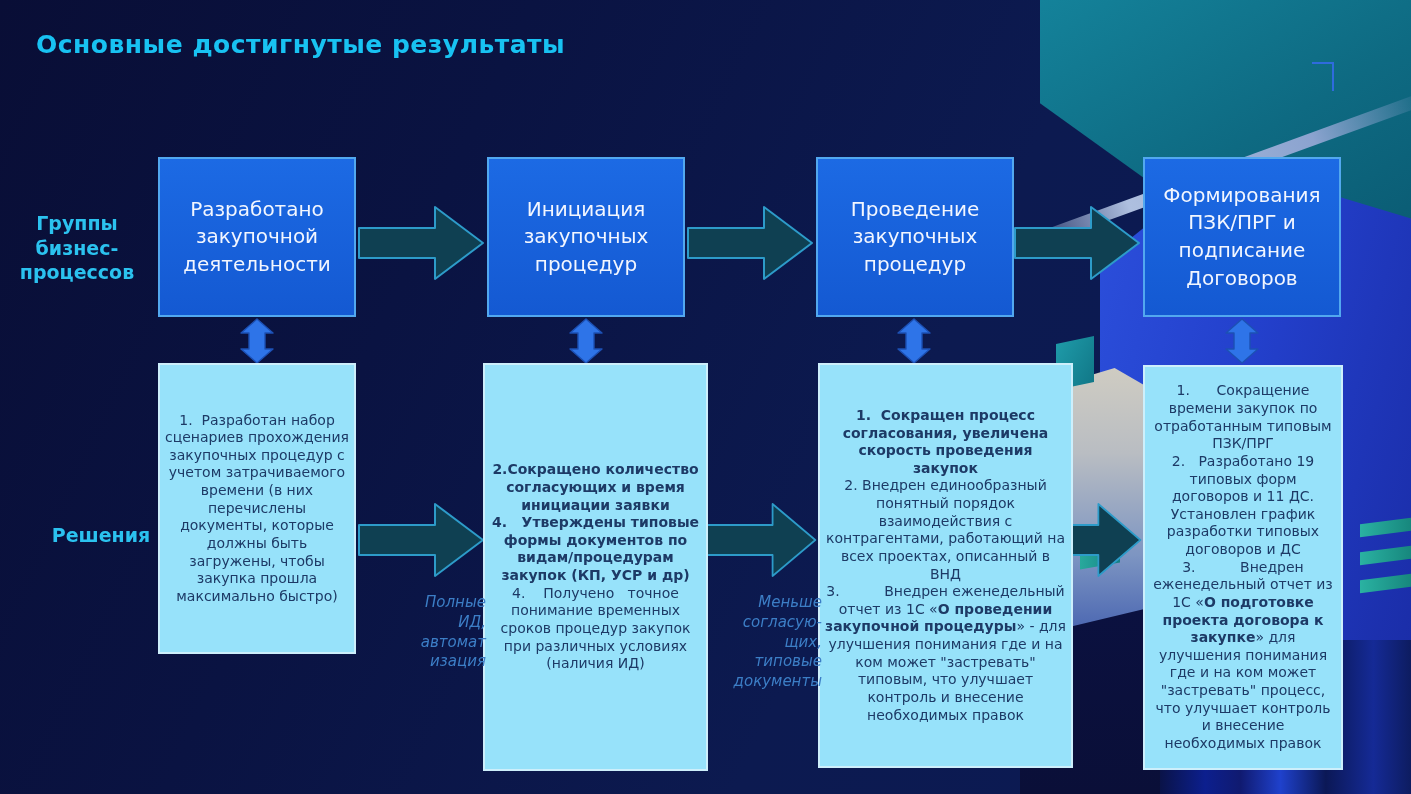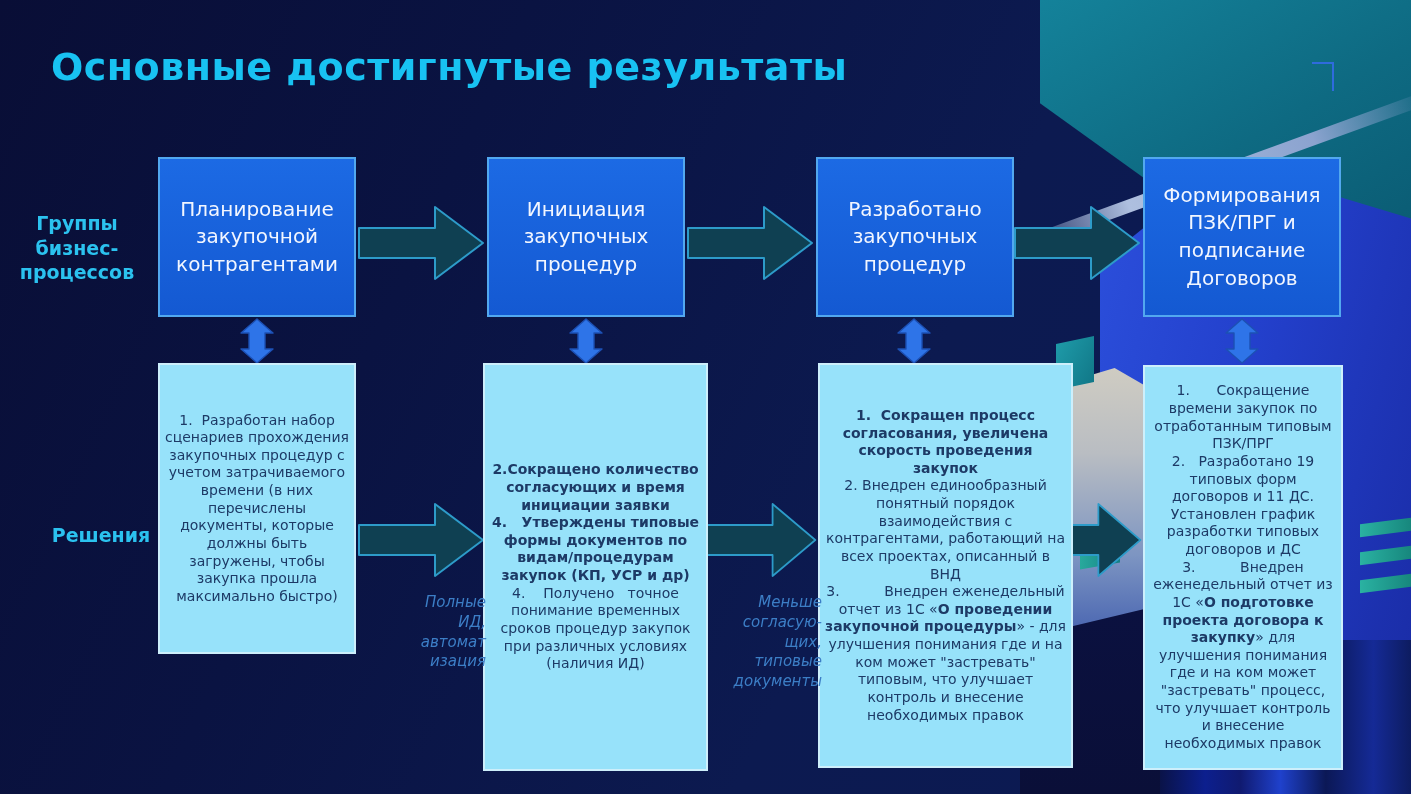--- a/index.html
+++ b/index.html
@@ -29,22 +29,22 @@
   .tealbar{background:linear-gradient(90deg,#2ab2a2,#17877d);transform:skewY(-7deg);}
   .tb1{left:1360px;top:521px;width:51px;height:13px;}
   .tb2{left:1360px;top:549px;width:51px;height:13px;}
   .tb3{left:1360px;top:577px;width:51px;height:13px;}
   .ta1{left:1056px;top:340px;width:38px;height:46px;background:linear-gradient(120deg,#1e9aa8,#117888);transform:skewY(-12deg);}
   .ta2{left:1080px;top:552px;width:40px;height:14px;background:linear-gradient(90deg,#28a99c,#147f86);transform:skewY(-10deg);}
   .ta3{left:1034px;top:660px;width:26px;height:44px;background:linear-gradient(180deg,#169098,#0e6f80);}
   .corner-bracket{position:absolute;left:1312px;top:62px;width:20px;height:27px;
     border-top:2px solid #2f6bdd;border-right:2px solid #2f6bdd;z-index:3;}
   
-  .title{position:absolute;left:36px;top:30px;margin:15px;z-index:10;
-    font-size:38px;font-weight:bold;color:#18c2f2;letter-spacing:.5px;}
+  .title{position:absolute;left:36px;top:30px;margin:0;z-index:10;
+    font-size:25px;font-weight:bold;color:#18c2f2;letter-spacing:.5px;}
   .side-label{position:absolute;left:0;width:154px;z-index:10;text-align:center;
     font-size:19px;font-weight:bold;color:#2bc2ef;line-height:1.3;white-space:pre-line;}
   .side-label.processes{top:211px;}
   .side-label.solutions{top:523px;padding-left:24px;}
   .pbox{position:absolute;top:157px;width:198px;height:160px;z-index:10;box-sizing:border-box;
     background:linear-gradient(180deg,#1c6ae4,#1459d2);border:2px solid #52a8ef;
     display:flex;align-items:center;justify-content:center;text-align:center;
     color:#f2f6ff;font-size:20px;line-height:1.38;padding:6px 10px;}
   .sbox{position:absolute;z-index:10;box-sizing:border-box;
     background:#97e2fa;border:2px solid #cdeffb;
@@ -79,27 +79,27 @@
   </div>
   <div class="corner-bracket"></div>
 
   <h1 class="title">Основные достигнутые результаты</h1>
   <div class="side-label processes">Группы
 бизнес-
 процессов</div>
   <div class="side-label solutions">Решения</div>
 
   <div class="pbox" style="left:158px">
-    <span>Планирование закупочной контрагентами</span>
+    <span>Разработано закупочной деятельности</span>
   </div>
   <div class="pbox" style="left:487px">
     <span>Инициация закупочных процедур</span>
   </div>
   <div class="pbox" style="left:816px">
-    <span>Разработано закупочных процедур</span>
+    <span>Проведение закупочных процедур</span>
   </div>
   <div class="pbox" style="left:1143px">
     <span>Формирования ПЗК/ПРГ и подписание Договоров</span>
   </div>
 
   <svg class="flow-arrow" style="left:358px;top:204px" width="128" height="78" viewBox="0 0 128 78">
       <polygon points="1,24 77,24 77,3 125,39 77,75 77,54 1,54"></polygon>
     </svg>
   <svg class="flow-arrow" style="left:687px;top:204px" width="128" height="78" viewBox="0 0 128 78">
       <polygon points="1,24 77,24 77,3 125,39 77,75 77,54 1,54"></polygon>
@@ -130,21 +130,21 @@
 </span><span>4.    Получено   точное понимание временных сроков процедур закупок при различных условиях (наличия ИД)</span></div>
   </div>
   <div class="sbox" style="left:818px;top:363px;width:255px;height:405px">
     <div class="txt"><span class="b">1.  Сокращен процесс согласования, увеличена скорость проведения закупок
 </span><span>2. Внедрен единообразный понятный порядок взаимодействия с контрагентами, работающий на всех проектах, описанный в ВНД
 3.          Внедрен еженедельный отчет из 1С «</span><span class="b">О проведении закупочной процедуры</span><span>» - для улучшения понимания где и на ком может "застревать" типовым, что улучшает контроль и внесение необходимых правок</span></div>
   </div>
   <div class="sbox" style="left:1143px;top:365px;width:200px;height:405px">
     <div class="txt"><span>1.      Сокращение времени закупок по отработанным типовым ПЗК/ПРГ
 2.   Разработано 19 типовых форм договоров и 11 ДС. Установлен график разработки типовых договоров и ДС
-3.          Внедрен еженедельный отчет из 1С «</span><span class="b">О подготовке проекта договора к закупку</span><span>» для улучшения понимания где и на ком может "застревать" процесс, что улучшает контроль и внесение необходимых правок</span></div>
+3.          Внедрен еженедельный отчет из 1С «</span><span class="b">О подготовке проекта договора к закупке</span><span>» для улучшения понимания где и на ком может "застревать" процесс, что улучшает контроль и внесение необходимых правок</span></div>
   </div>
 
   <svg class="flow-arrow" style="left:358px;top:501px" width="128" height="78" viewBox="0 0 128 78" preserveAspectRatio="none">
       <polygon points="1,24 77,24 77,3 125,39 77,75 77,54 1,54"></polygon>
     </svg>
   <svg class="flow-arrow" style="left:704px;top:501px" width="114" height="78" viewBox="0 0 128 78" preserveAspectRatio="none">
       <polygon points="1,24 77,24 77,3 125,39 77,75 77,54 1,54"></polygon>
     </svg>
   <svg class="flow-arrow" style="left:1031px;top:501px" width="112" height="78" viewBox="0 0 128 78" preserveAspectRatio="none">
       <polygon points="1,24 77,24 77,3 125,39 77,75 77,54 1,54"></polygon>

